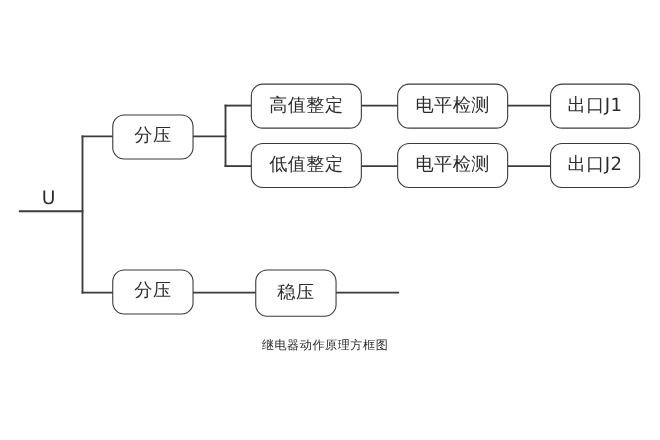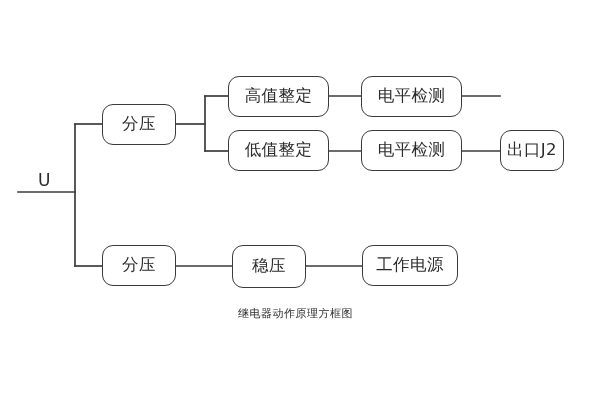--- a/index.html
+++ b/index.html
@@ -98,28 +98,28 @@
   </div>
   <div class="node" style="left: 228px; top: 130px; width: 101px; height: 41px;">
     <span class="node-label">低值整定</span>
   </div>
   <div class="node" style="left: 361px; top: 76px; width: 101px; height: 41px;">
     <span class="node-label">电平检测</span>
   </div>
   <div class="node" style="left: 361px; top: 130px; width: 101px; height: 41px;">
     <span class="node-label">电平检测</span>
   </div>
-  <div class="node" style="left: 500px; top: 130px; width: 64px; height: 41px;">
+  <div class="node" style="left: 500px; top: 76px; width: 82px; height: 41px;">
+    <span class="node-label">出口J1</span>
+  </div>
+  <div class="node" style="left: 500px; top: 130px; width: 82px; height: 41px;">
     <span class="node-label">出口J2</span>
   </div>
   <div class="node" style="left: 102px; top: 245px; width: 74px; height: 41px;">
     <span class="node-label">分压</span>
   </div>
   <div class="node" style="left: 232px; top: 245px; width: 74px; height: 43px;">
     <span class="node-label">稳压</span>
   </div>
-  <div class="node" style="left: 362px; top: 245px; width: 96px; height: 41px;">
-    <span class="node-label">工作电源</span>
-  </div>
 
   <div class="caption" style="left: 238px; top: 308px;">继电器动作原理方框图</div>
 
 </div>
 
 </body></html>

